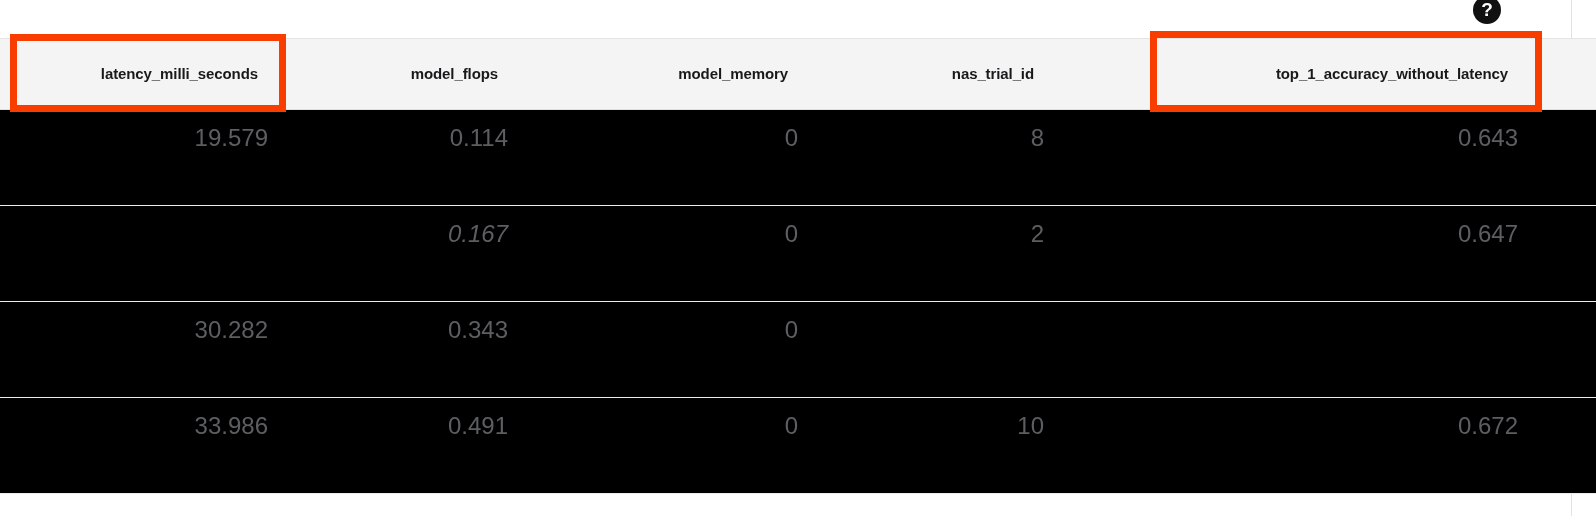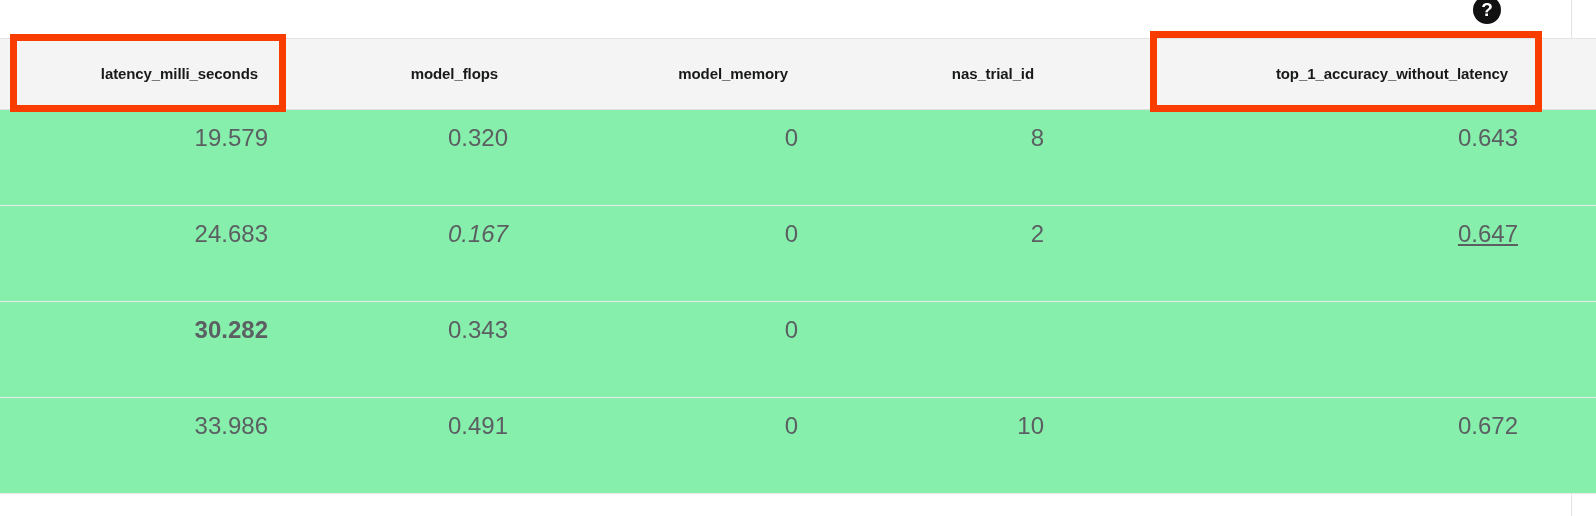--- a/index.html
+++ b/index.html
@@ -61,21 +61,21 @@
     font-weight: 600;
     color: #18191a;
     letter-spacing: -0.1px;
     white-space: nowrap;
     box-sizing: border-box;
     padding-right: 28px;
   }
   .row {
     position: relative;
     height: 96px;
-    background: #86efac;
+    background: #000000;
     border-bottom: 1px solid #ebebeb;
     box-sizing: border-box;
   }
   .cell {
     position: absolute;
     top: 0;
     height: 56px;
     line-height: 56px;
     text-align: right;
     font-size: 24px;
@@ -126,34 +126,33 @@
     <div class="thead" id="thead">
         <div class="th" style="left: 0px; width: 286px;">latency_milli_seconds</div>
         <div class="th" style="left: 526px; width: 290px;">model_memory</div>
         <div class="th" style="left: 286px; width: 240px;">model_flops</div>
         <div class="th" style="left: 816px; width: 246px;">nas_trial_id</div>
         <div class="th" style="left: 1062px; width: 474px;">top_1_accuracy_without_latency</div>
       </div>
     <div id="tbody">
         <div class="row">
           <div class="cell" style="left: 0px; width: 286px;">19.579</div>
-          <div class="cell" style="left: 286px; width: 240px;">0.320</div>
+          <div class="cell" style="left: 286px; width: 240px;">0.114</div>
           <div class="cell" style="left: 526px; width: 290px;">0</div>
           <div class="cell" style="left: 816px; width: 246px;">8</div>
           <div class="cell" style="left: 1062px; width: 474px;">0.643</div>
         </div>
         <div class="row">
-          <div class="cell" style="left: 0px; width: 286px;">24.683</div>
           <div class="cell" style="left: 286px; width: 240px; font-style: italic;">0.167</div>
           <div class="cell" style="left: 526px; width: 290px;">0</div>
           <div class="cell" style="left: 816px; width: 246px;">2</div>
-          <div class="cell" style="left: 1062px; width: 474px; text-decoration: underline;">0.647</div>
+          <div class="cell" style="left: 1062px; width: 474px;">0.647</div>
         </div>
         <div class="row">
-          <div class="cell" style="left: 0px; width: 286px; font-weight: bold;">30.282</div>
+          <div class="cell" style="left: 0px; width: 286px;">30.282</div>
           <div class="cell" style="left: 286px; width: 240px;">0.343</div>
           <div class="cell" style="left: 526px; width: 290px;">0</div>
         </div>
         <div class="row">
           <div class="cell" style="left: 0px; width: 286px;">33.986</div>
           <div class="cell" style="left: 286px; width: 240px;">0.491</div>
           <div class="cell" style="left: 526px; width: 290px;">0</div>
           <div class="cell" style="left: 816px; width: 246px;">10</div>
           <div class="cell" style="left: 1062px; width: 474px;">0.672</div>
         </div>

